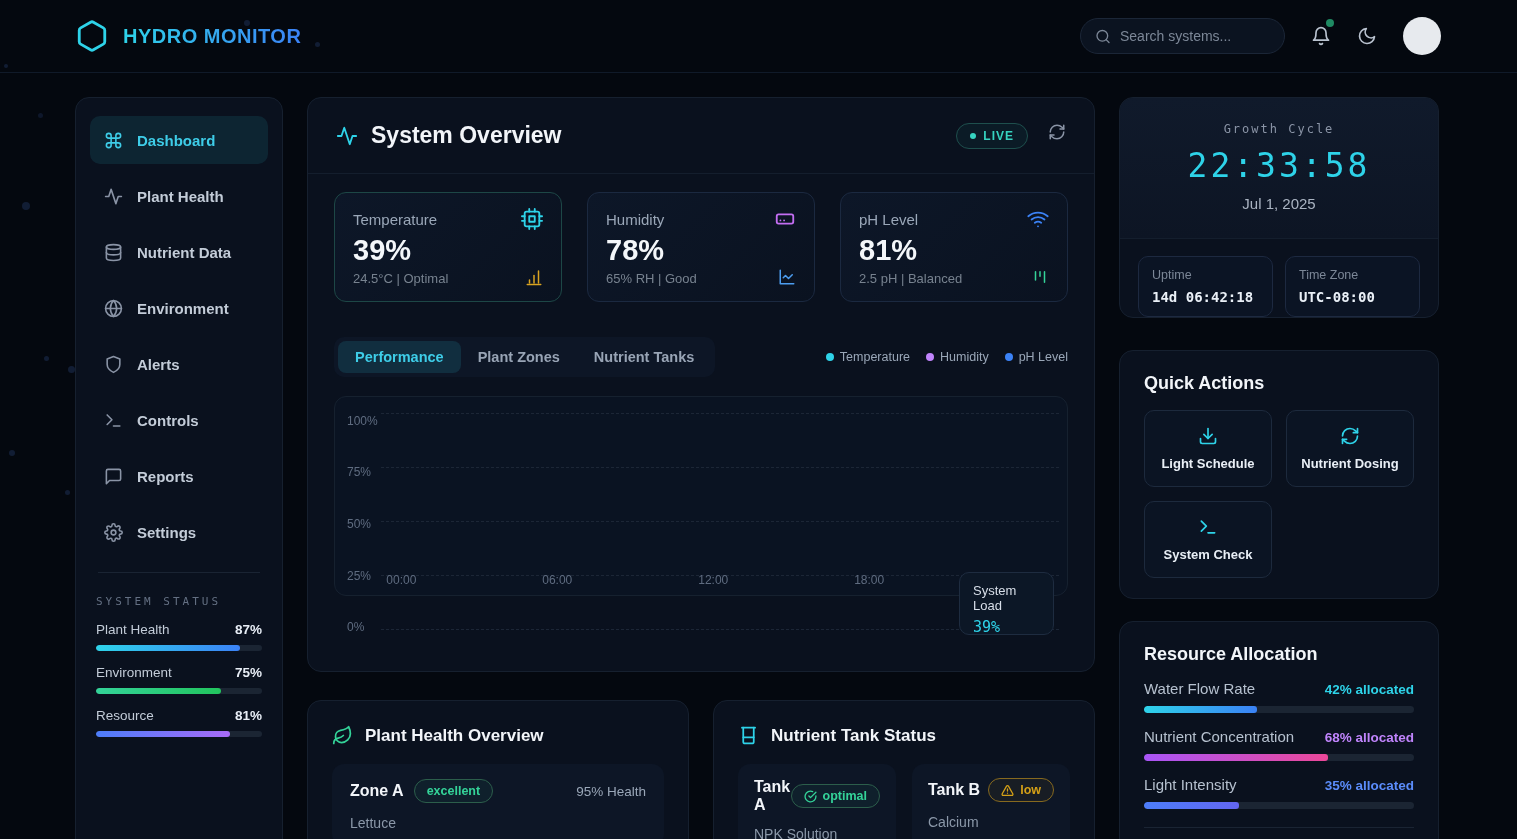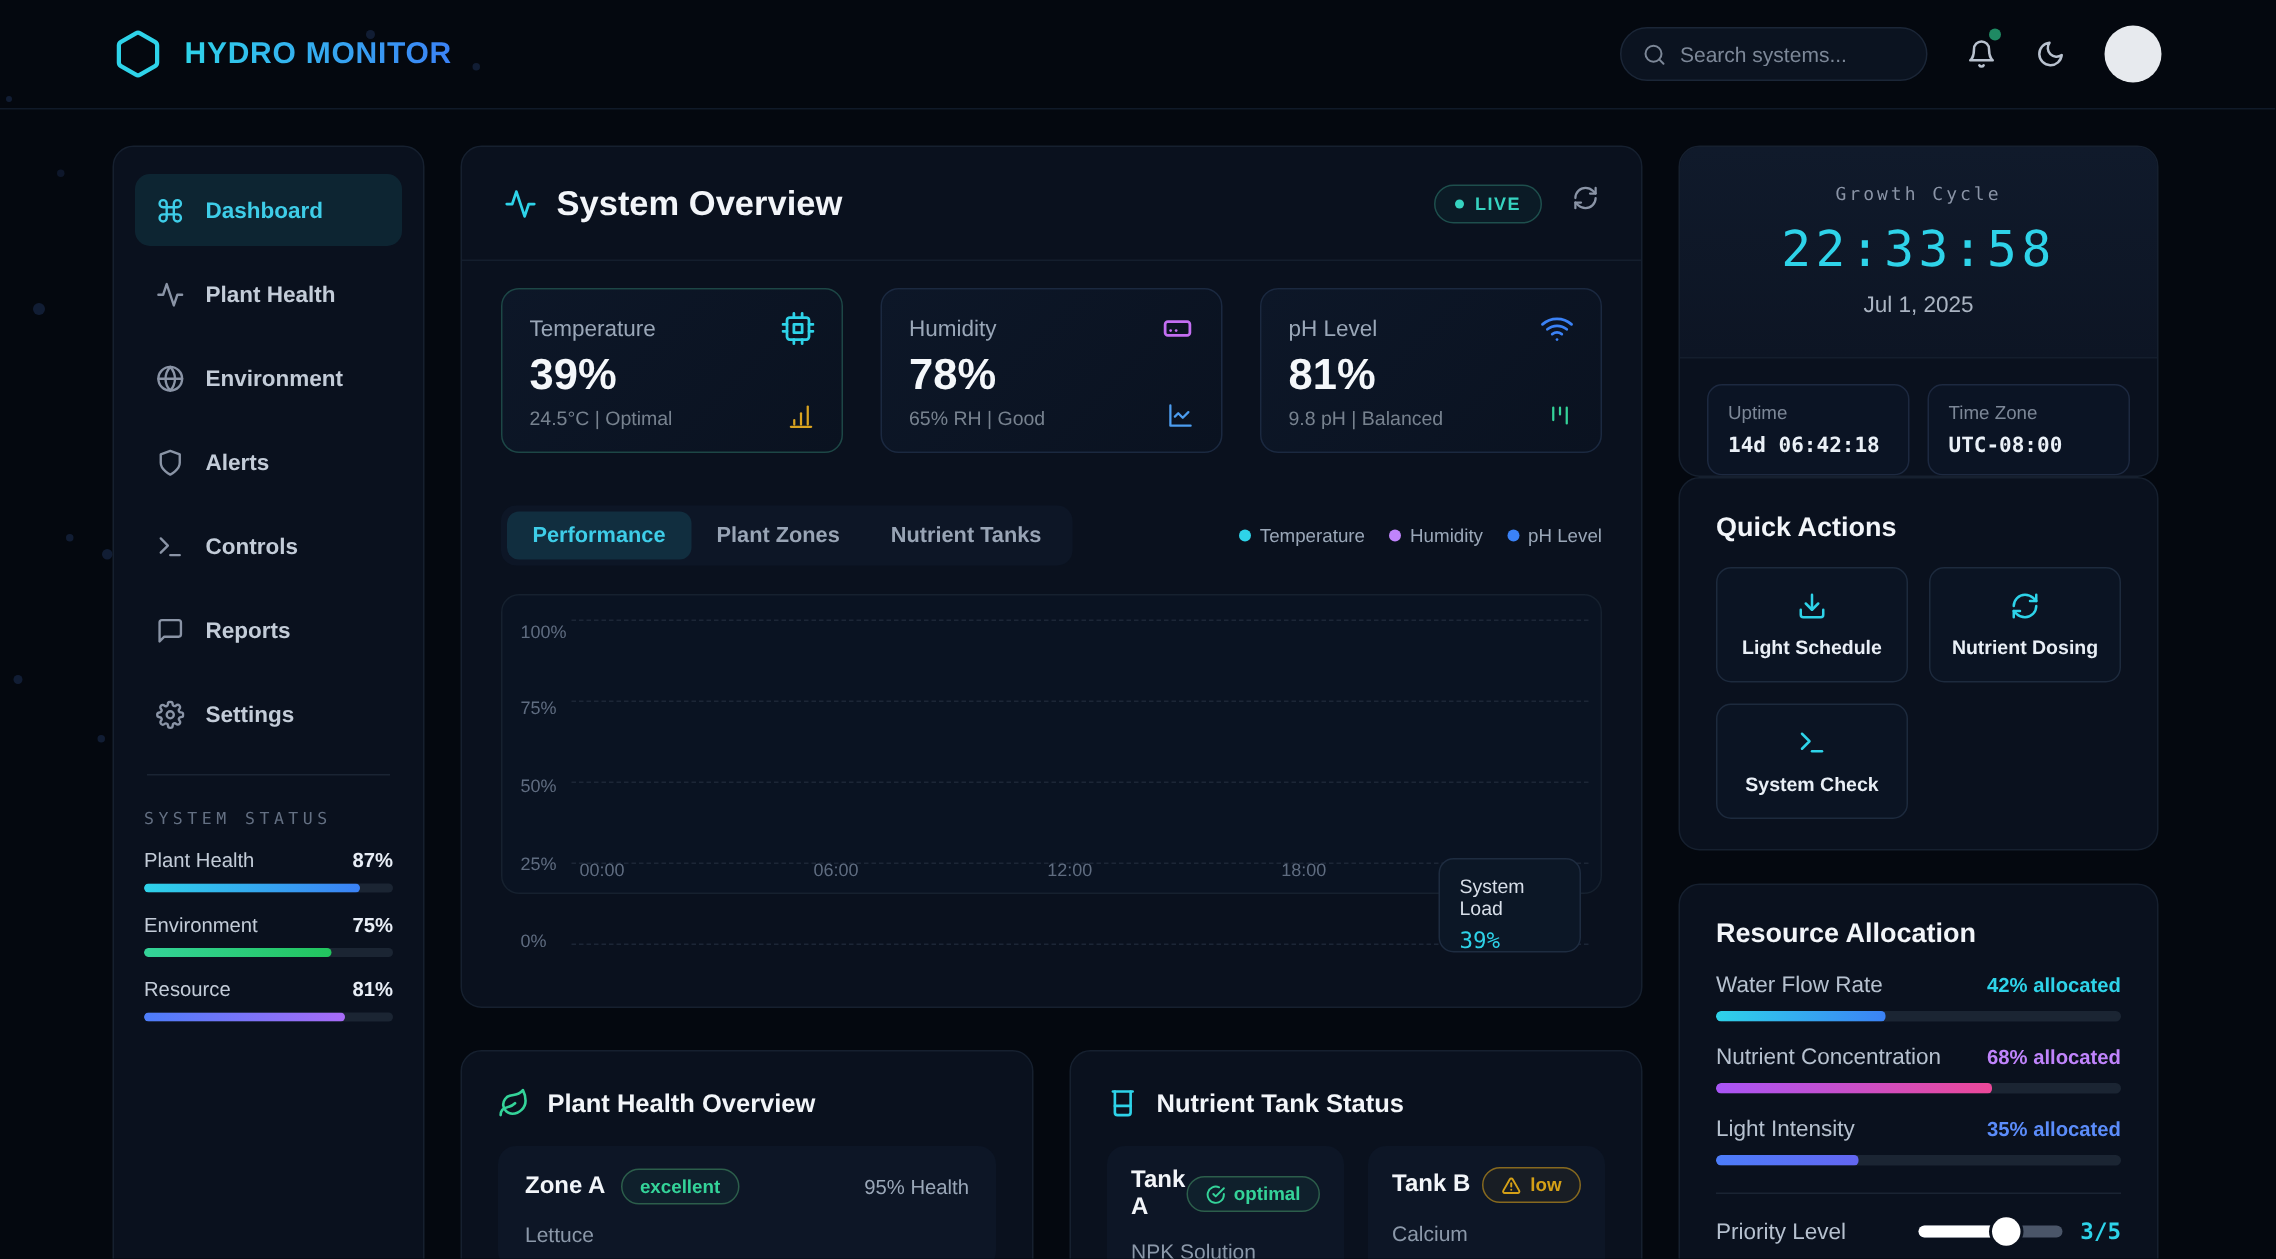--- a/index.html
+++ b/index.html
@@ -154,21 +154,21 @@
   .clock-top { background:linear-gradient(180deg,#101a2b 0%,#0d1524 100%); text-align:center;
     padding:24px 0 26px; border-bottom:1px solid #141e2d; }
   .clock-label { font-size:12px; color:#8a94a6; letter-spacing:2px; }
   .clock-time { font-size:33px; color:#2ed3e9; letter-spacing:3px; margin-top:10px; }
   .clock-date { font-size:15px; color:#aab4c2; margin-top:10px; }
   .clock-bottom { display:flex; gap:12px; padding:17px 18px; }
   .mini-box { flex:1; background:#0b1424; border:1px solid #1d2940; border-radius:10px; padding:11px 13px; }
   .mini-label { font-size:12.5px; color:#7c8797; }
   .mini-value { font-size:14px; color:#eaf0f7; font-weight:700; margin-top:7px; }
 
-  .qa-card { height:249px; padding:22px 24px; }
+  .qa-card { margin-top:32px; height:249px; padding:22px 24px; }
   .qa-title { font-size:18px; font-weight:800; color:#f2f5f9; }
   .qa-grid { display:grid; grid-template-columns:1fr 1fr; gap:14px; margin-top:16px; }
   .qa-btn { background:#0b1423; border:1px solid #1d2a3d; border-radius:10px; height:77px;
     display:flex; flex-direction:column; align-items:center; justify-content:center; gap:10px;
     cursor:pointer; }
   .qa-btn svg { color:#2ed3e9; }
   .qa-btn span { font-size:13px; font-weight:700; color:#e9eff6; }
 
   .ra-card { margin-top:22px; height:300px; padding:22px 24px; }
   .ra-title { font-size:18px; font-weight:800; color:#f2f5f9; }
@@ -249,20 +249,28 @@
       <span>Dashboard</span>
     </div>
     <div class="side-item">
       <svg width="19" height="19" viewBox="0 0 24 24" fill="none" stroke="currentColor" stroke-width="2" stroke-linecap="round" stroke-linejoin="round">
           <path d="M22 12h-4l-3 9L9 3l-3 9H2"></path>
         </svg>
       <span>Plant Health</span>
     </div>
     <div class="side-item">
       <svg width="19" height="19" viewBox="0 0 24 24" fill="none" stroke="currentColor" stroke-width="2" stroke-linecap="round" stroke-linejoin="round">
+          <ellipse cx="12" cy="5" rx="9" ry="3"></ellipse>
+          <path d="M3 5v14c0 1.66 4 3 9 3s9-1.34 9-3V5"></path>
+          <path d="M3 12c0 1.66 4 3 9 3s9-1.34 9-3"></path>
+        </svg>
+      <span>Nutrient Data</span>
+    </div>
+    <div class="side-item">
+      <svg width="19" height="19" viewBox="0 0 24 24" fill="none" stroke="currentColor" stroke-width="2" stroke-linecap="round" stroke-linejoin="round">
           <circle cx="12" cy="12" r="10"></circle>
           <path d="M2 12h20"></path>
           <path d="M12 2a15.3 15.3 0 0 1 4 10 15.3 15.3 0 0 1-4 10 15.3 15.3 0 0 1-4-10 15.3 15.3 0 0 1 4-10z"></path>
         </svg>
       <span>Environment</span>
     </div>
     <div class="side-item">
       <svg width="19" height="19" viewBox="0 0 24 24" fill="none" stroke="currentColor" stroke-width="2" stroke-linecap="round" stroke-linejoin="round">
           <path d="M12 22s8-4 8-10V5l-8-3-8 3v7c0 6 8 10 8 10z"></path>
         </svg>
@@ -390,21 +398,21 @@
             <span class="stat-label">pH Level</span>
             <svg class="ic-blue" width="22" height="22" viewBox="0 0 24 24" fill="none" stroke="currentColor" stroke-width="2" stroke-linecap="round" stroke-linejoin="round">
                 <path d="M5 12.55a11 11 0 0 1 14.08 0"></path>
                 <path d="M1.42 9a16 16 0 0 1 21.16 0"></path>
                 <path d="M8.53 16.11a6 6 0 0 1 6.95 0"></path>
                 <line x1="12" y1="20" x2="12.01" y2="20"></line>
               </svg>
           </div>
           <div class="stat-value">81%</div>
           <div class="stat-bottom">
-            <span class="stat-sub">9.8 pH | Balanced</span>
+            <span class="stat-sub">2.5 pH | Balanced</span>
             <svg class="ic-green" width="18" height="18" viewBox="0 0 24 24" fill="none" stroke="currentColor" stroke-width="2" stroke-linecap="round" stroke-linejoin="round">
                 <path d="M6 5v11"></path>
                 <path d="M12 5v6"></path>
                 <path d="M18 5v14"></path>
               </svg>
           </div>
         </div>
       </div>
 
       <div class="tabs-row">

